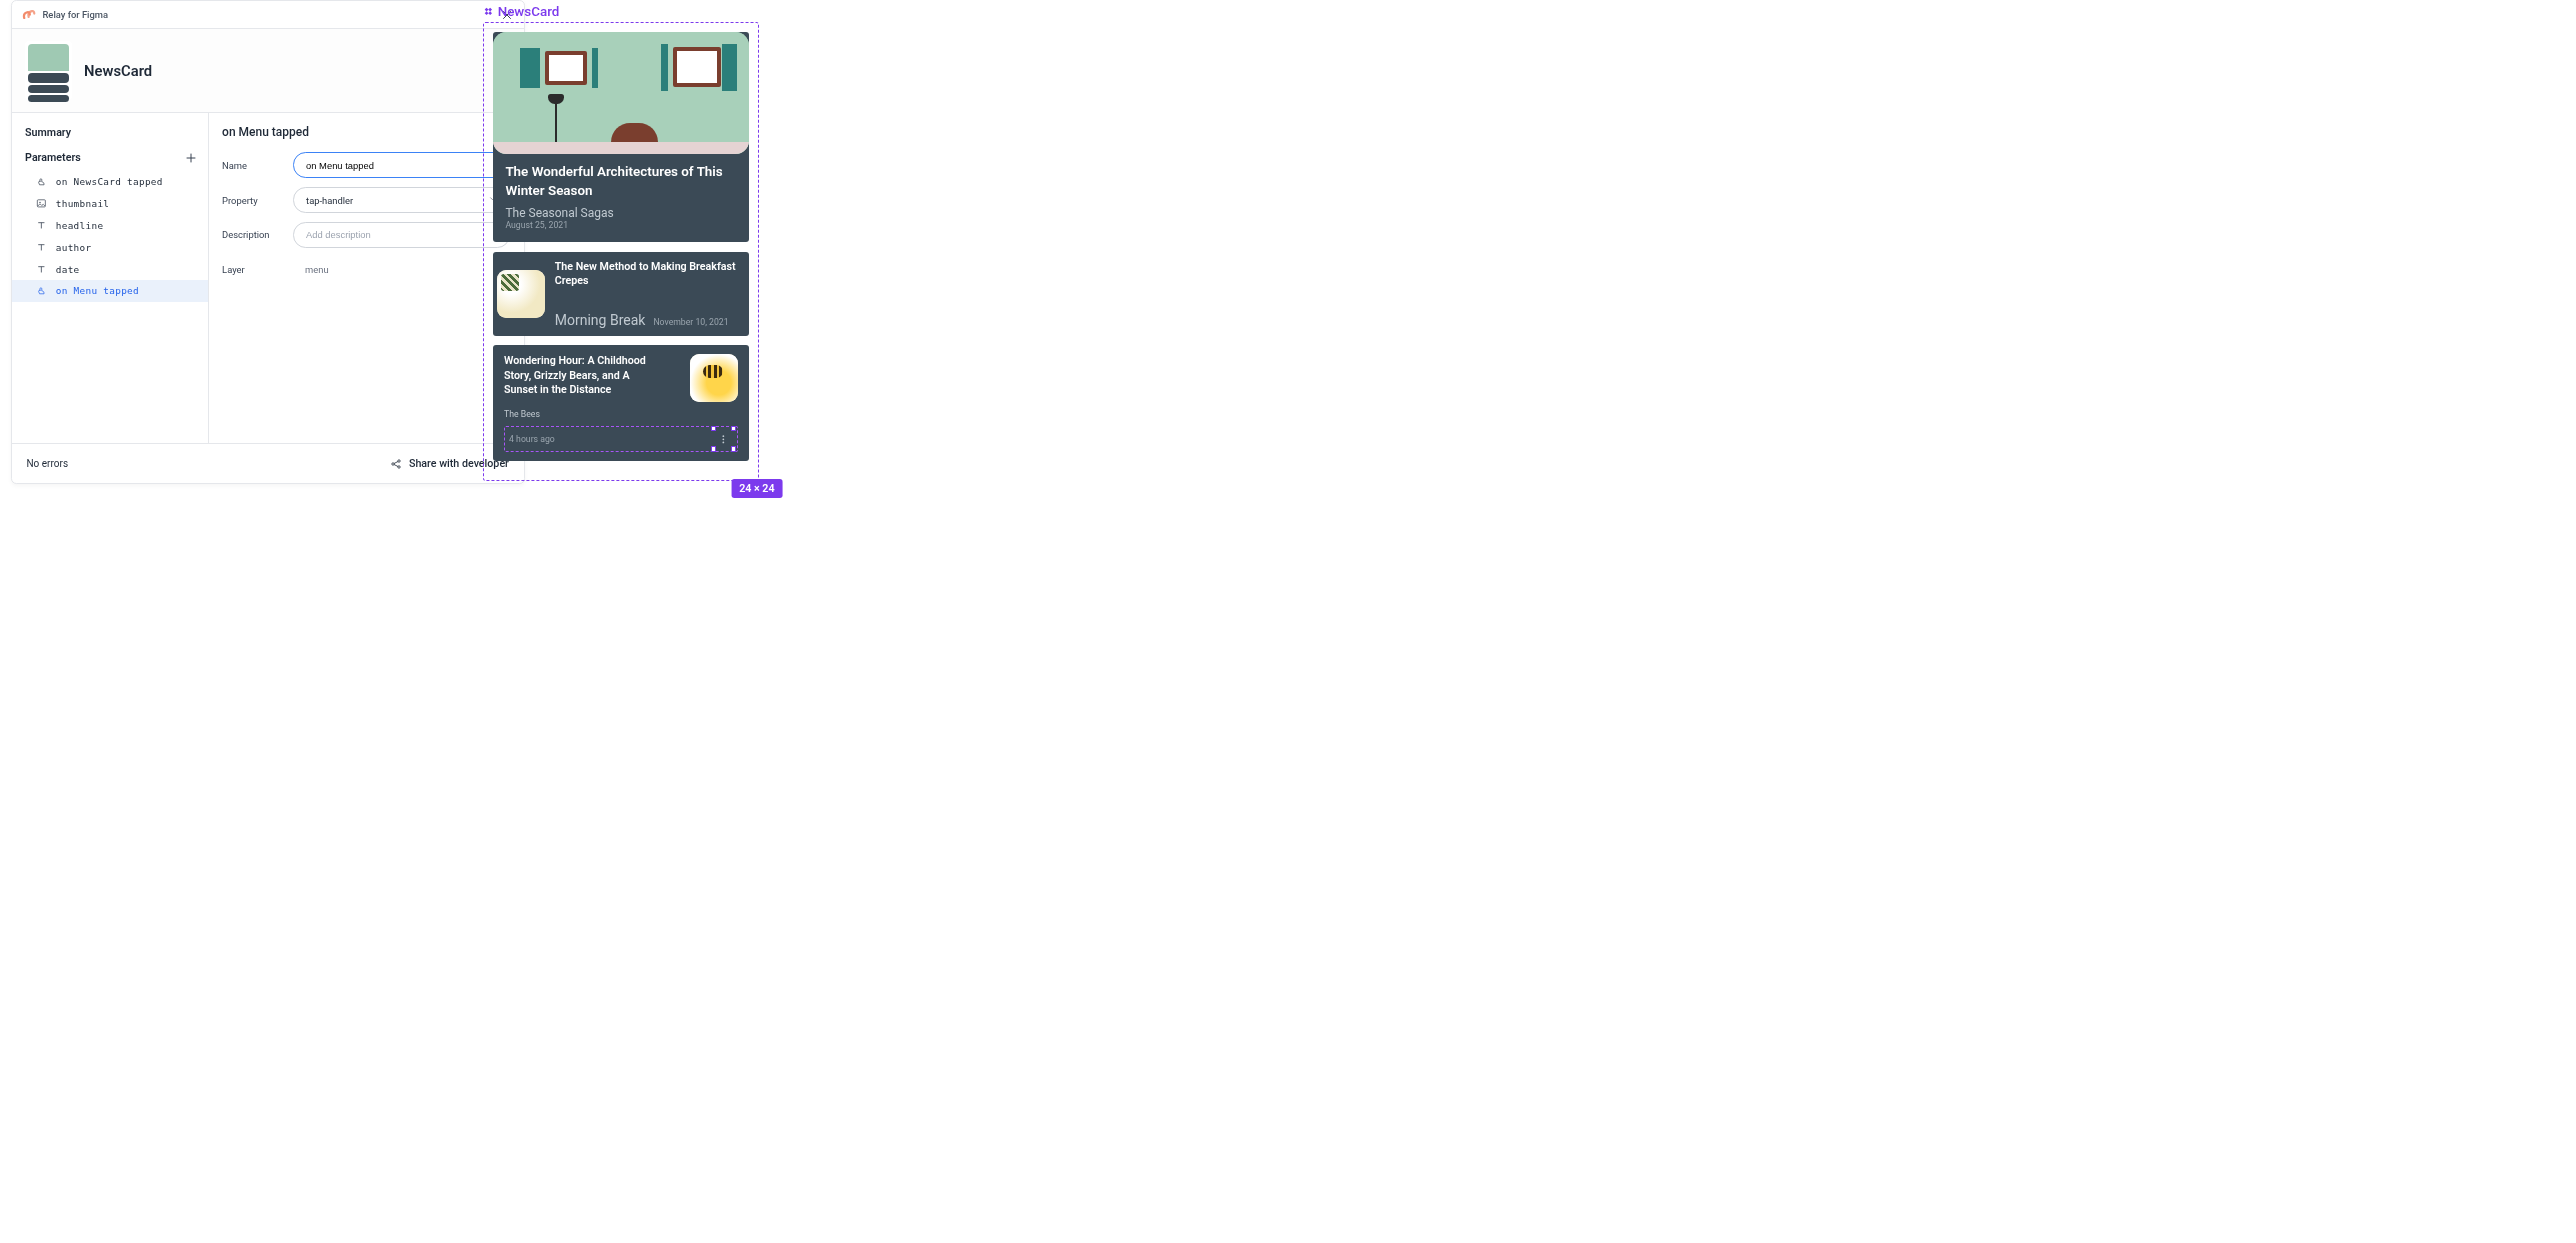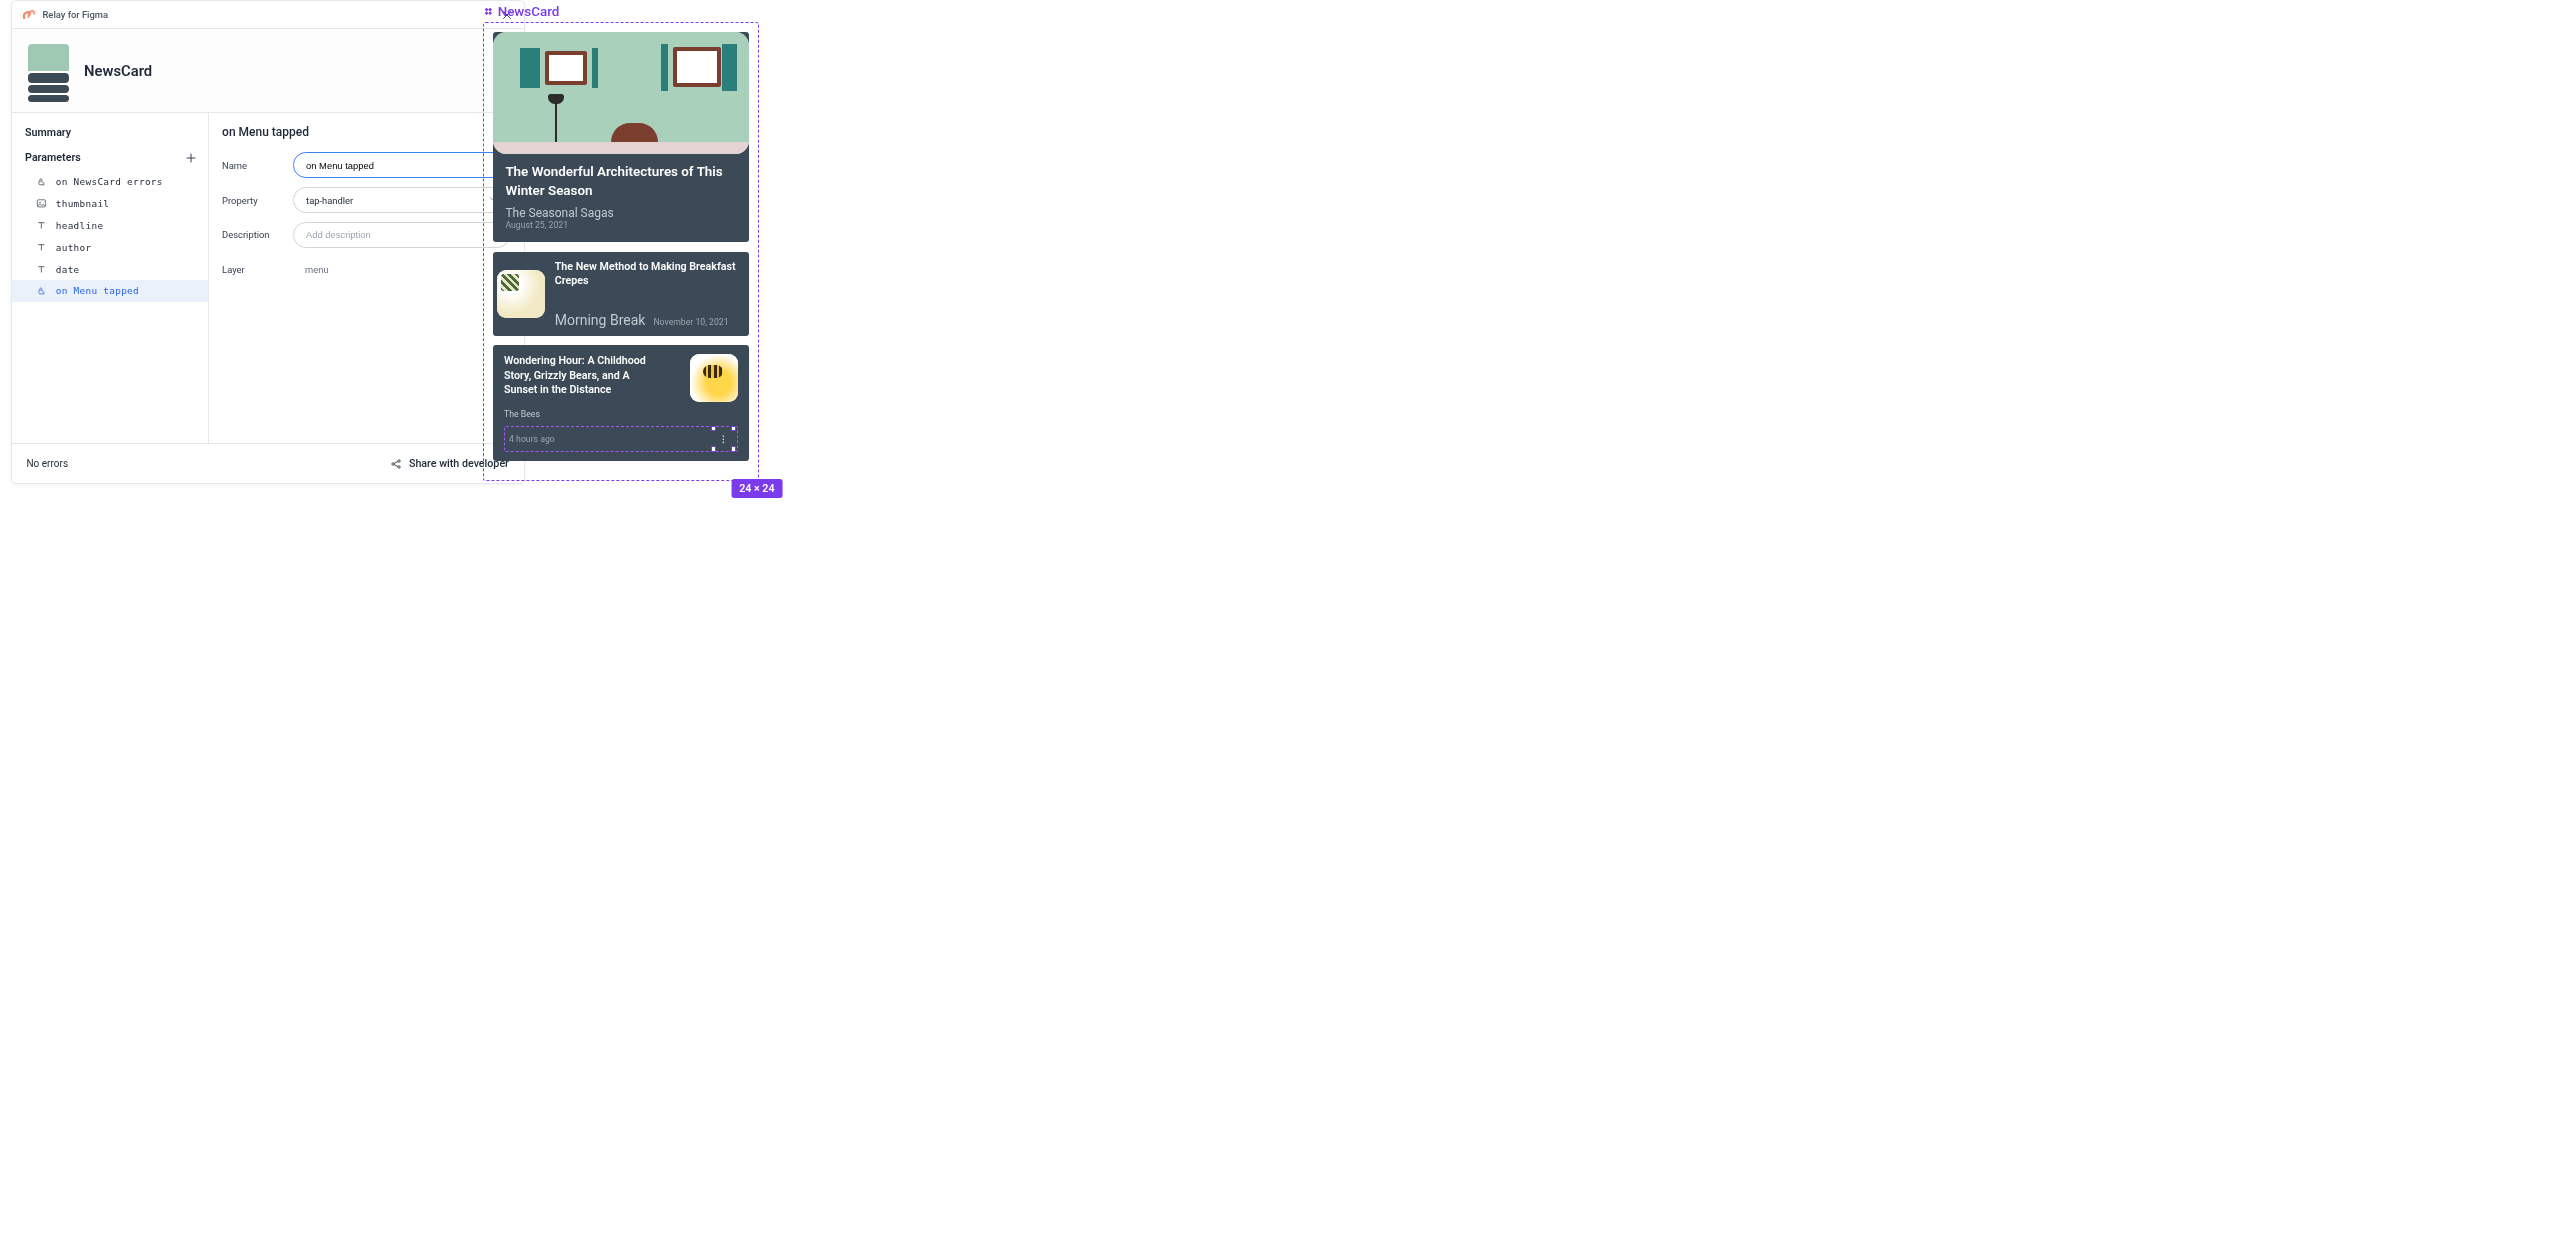--- a/index.html
+++ b/index.html
@@ -250,21 +250,21 @@
         <span>Parameters</span>
         <svg class="plus-icon" viewBox="0 0 24 24">
           <path d="M12 4v16M4 12h16" stroke="currentColor" stroke-width="2" stroke-linecap="round"></path>
         </svg>
       </div>
       <ul class="param-list">
         <li class="param-item">
           <svg class="param-icon" viewBox="0 0 24 24">
               <path d="M9 11V6a2 2 0 114 0v5l2 .5c2 .5 3 2 3 4v2H8l-2-5c-.6-1.5.6-3 2-3h1z" fill="none" stroke="currentColor" stroke-width="1.6"></path>
             </svg>
-          <span>on NewsCard errors</span>
+          <span>on NewsCard tapped</span>
         </li>
         <li class="param-item">
           <svg class="param-icon" viewBox="0 0 24 24">
               <rect x="3" y="4" width="18" height="16" rx="2" fill="none" stroke="currentColor" stroke-width="1.6"></rect>
               <circle cx="9" cy="10" r="1.5" fill="currentColor"></circle>
               <path d="M4 18l5-5 4 4 3-3 4 4" fill="none" stroke="currentColor" stroke-width="1.6"></path>
             </svg>
           <span>thumbnail</span>
         </li>
         <li class="param-item">

